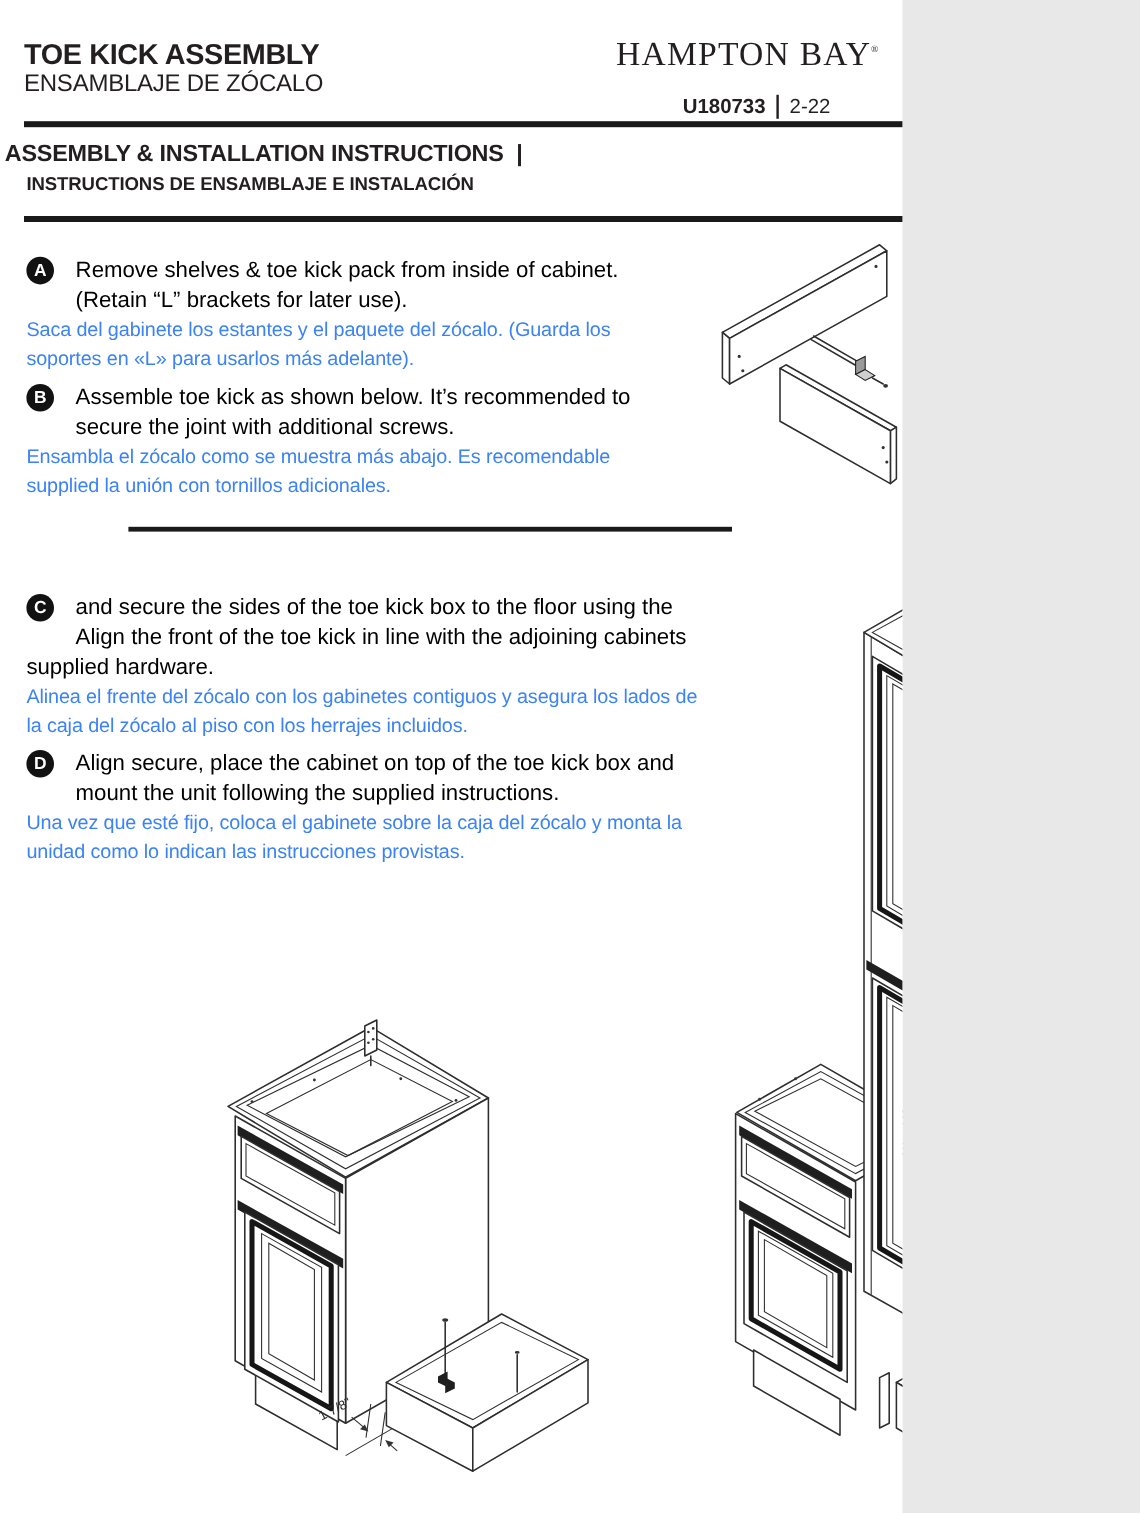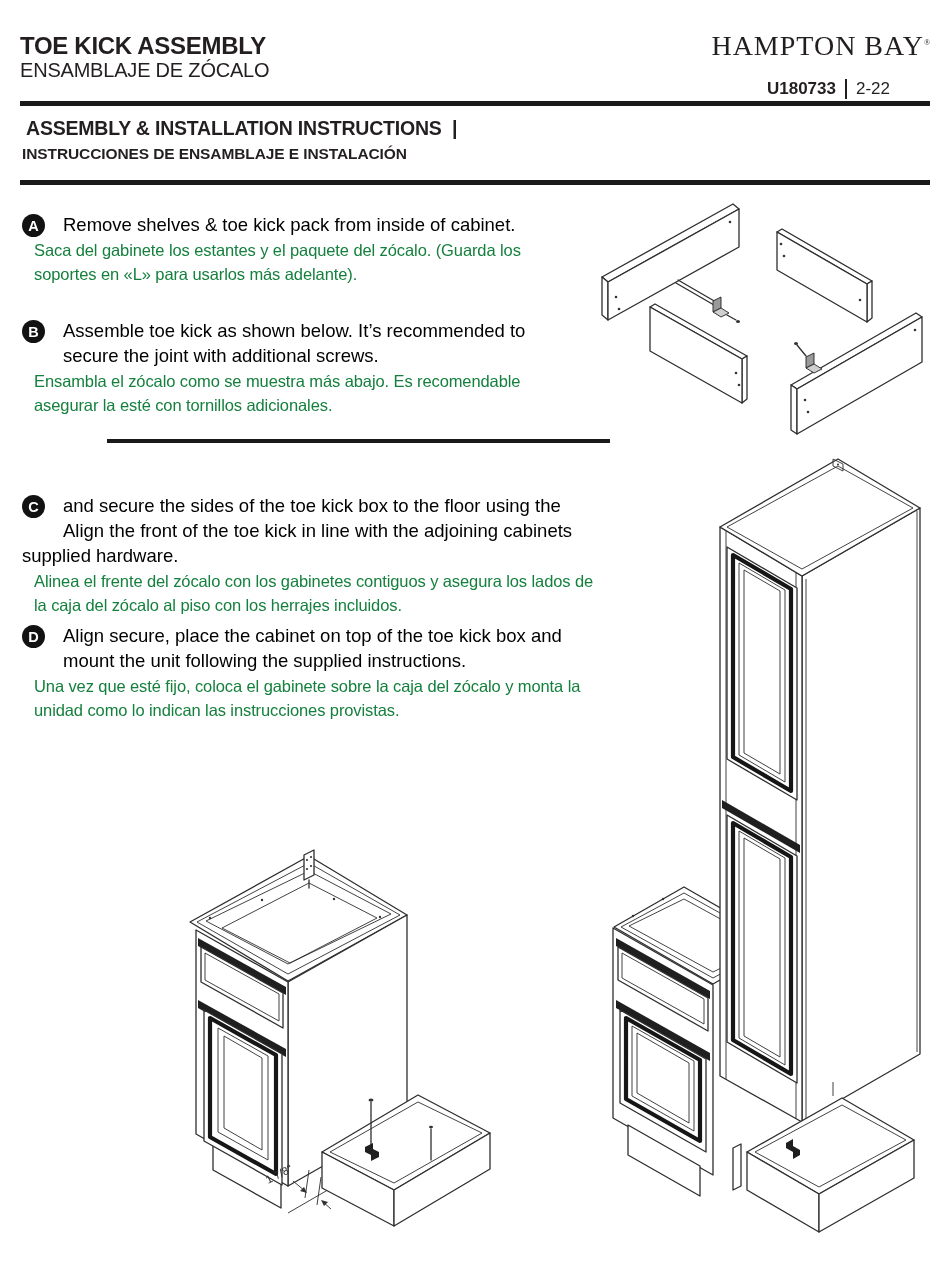--- a/index.html
+++ b/index.html
@@ -1,37 +1,37 @@
 <!DOCTYPE html>
 <html><head>
 <meta charset="utf-8">
 <style>
   html,body{margin:0;padding:0;background:#e8e8e8;}
-  .page{position:relative;width:950px;height:1261px;background:#ffffff;overflow:hidden;
+  .page{position:relative;width:752px;height:1261px;background:#ffffff;overflow:hidden;
         font-family:"Liberation Sans",sans-serif;color:#231f20;}
   .abs{position:absolute;}
   
   .title-en{left:20px;top:32px;font-size:24px;font-weight:bold;letter-spacing:-0.3px;white-space:pre;}
   .title-es{left:20px;top:59px;font-size:20px;letter-spacing:-0.2px;white-space:pre;}
   .brand{top:30px;right:20px;font-family:"Liberation Serif",serif;font-size:28px;letter-spacing:1px;white-space:pre;}
   .brand sup{font-size:8px;letter-spacing:0;}
   .doc-row{top:79px;right:60px;font-size:17px;display:flex;align-items:center;gap:9px;}
   .doc-num{font-weight:bold;}
   .vbar{display:inline-block;width:2px;height:20px;background:#231f20;}
   .rule{left:20px;width:910px;height:5px;background:#1a1a1a;}
-  .sec-en{left:26px;top:117px;font-size:19.5px;font-weight:bold;letter-spacing:-0.2px;white-space:pre;}
+  .sec-en{left:4px;top:117px;font-size:19.5px;font-weight:bold;letter-spacing:-0.2px;white-space:pre;}
   .sec-es{left:22px;top:145px;font-size:15.5px;font-weight:bold;letter-spacing:-0.1px;white-space:pre;}
   .divider{left:107px;top:439px;width:503px;height:4px;background:#1a1a1a;}
   
   .step{position:absolute;left:22px;}
   .badge{position:absolute;left:0;top:2px;width:23px;height:23px;border-radius:50%;background:#121212;
          color:#fff;font-weight:bold;font-size:14.5px;display:flex;align-items:center;justify-content:center;}
   .en{margin-left:41px;font-size:18.5px;line-height:25px;white-space:pre;color:#000000;}
   .en.flush{margin-left:0;}
-  .es{margin-left:12px;font-size:16.5px;line-height:23.5px;white-space:pre;color:#15803d;letter-spacing:-0.1px;}
+  .es{margin-left:0;font-size:16.5px;line-height:23.5px;white-space:pre;color:#3b82f6;letter-spacing:-0.1px;}
   .es.first{margin-top:2px;}
   
   svg{position:absolute;}
   svg .ln{stroke:#2e2e2e;stroke-width:1.3;fill:none;stroke-linejoin:round;stroke-linecap:round;}
   svg .f{stroke:#2e2e2e;stroke-width:1.3;fill:#ffffff;stroke-linejoin:round;}
   svg .thin{stroke:#2e2e2e;stroke-width:0.9;fill:none;}
   svg .thick{stroke:#161616;stroke-width:4.2;fill:none;stroke-linejoin:round;}
   svg .darkfill{fill:#1f1f1f;stroke:none;}
   svg .grayfill{fill:#9a9a9a;stroke:#222222;stroke-width:0.9;}
   svg .litefill{fill:#cfcfcf;stroke:#222222;stroke-width:0.9;}
@@ -47,36 +47,37 @@
   <div class="abs brand"><span>HAMPTON BAY</span><sup>®</sup></div>
   <div class="abs title-es">ENSAMBLAJE DE ZÓCALO</div>
   <div class="abs doc-row">
     <span class="doc-num">U180733</span>
     <span class="vbar"></span>
     <span>2-22</span>
   </div>
   <div class="abs rule" style="top:101px"></div>
 
   <div class="abs sec-en">ASSEMBLY &amp; INSTALLATION INSTRUCTIONS  |</div>
-  <div class="abs sec-es">INSTRUCCIONES DE ENSAMBLAJE E INSTALACIÓN</div>
+  <div class="abs sec-es">INSTRUCTIONS DE ENSAMBLAJE E INSTALACIÓN</div>
   <div class="abs rule" style="top:180px"></div>
 
   <div class="step" style="top:212px">
     <div class="badge">A</div>
     <div class="en">Remove shelves &amp; toe kick pack from inside of cabinet.</div>
+    <div class="en">(Retain “L” brackets for later use).</div>
     <div class="es first">Saca del gabinete los estantes y el paquete del zócalo. (Guarda los</div>
     <div class="es">soportes en «L» para usarlos más adelante).</div>
   </div>
 
   <div class="step" style="top:318px">
     <div class="badge">B</div>
     <div class="en">Assemble toe kick as shown below. It’s recommended to</div>
     <div class="en">secure the joint with additional screws.</div>
     <div class="es first">Ensambla el zócalo como se muestra más abajo. Es recomendable</div>
-    <div class="es">asegurar la esté con tornillos adicionales.</div>
+    <div class="es">supplied la unión con tornillos adicionales.</div>
   </div>
 
   <div class="abs divider"></div>
 
   <div class="step" style="top:493px">
     <div class="badge">C</div>
     <div class="en">and secure the sides of the toe kick box to the floor using the</div>
     <div class="en">Align the front of the toe kick in line with the adjoining cabinets</div>
     <div class="en flush">supplied hardware.</div>
     <div class="es first">Alinea el frente del zócalo con los gabinetes contiguos y asegura los lados de</div>

